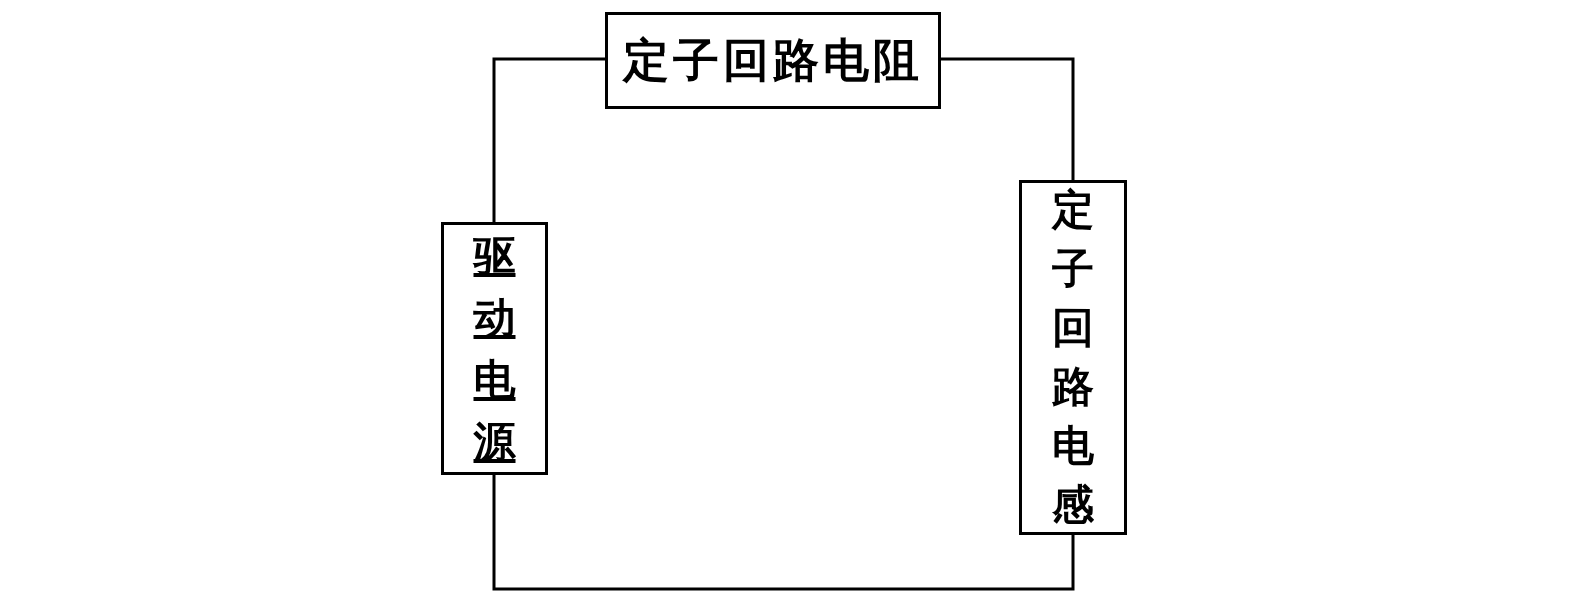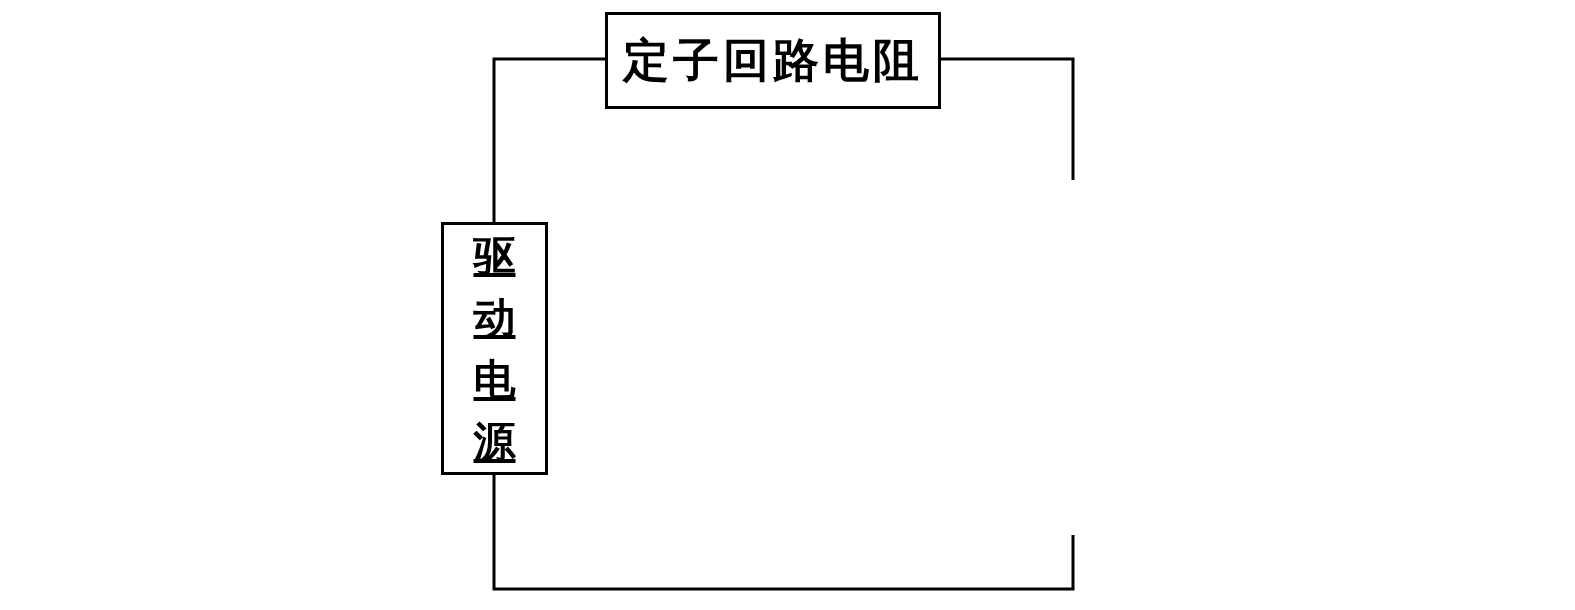--- a/index.html
+++ b/index.html
@@ -87,14 +87,17 @@
   </svg>
 
   <div class="node node-top">
     <span class="label">定子回路电阻</span>
   </div>
 
   <div class="node node-left">
     <span class="label">驱动电源</span>
   </div>
 
+  <div class="node node-right">
+    <span class="label">定子回路电感</span>
+  </div>
 
 </div>
 
 </body></html>

